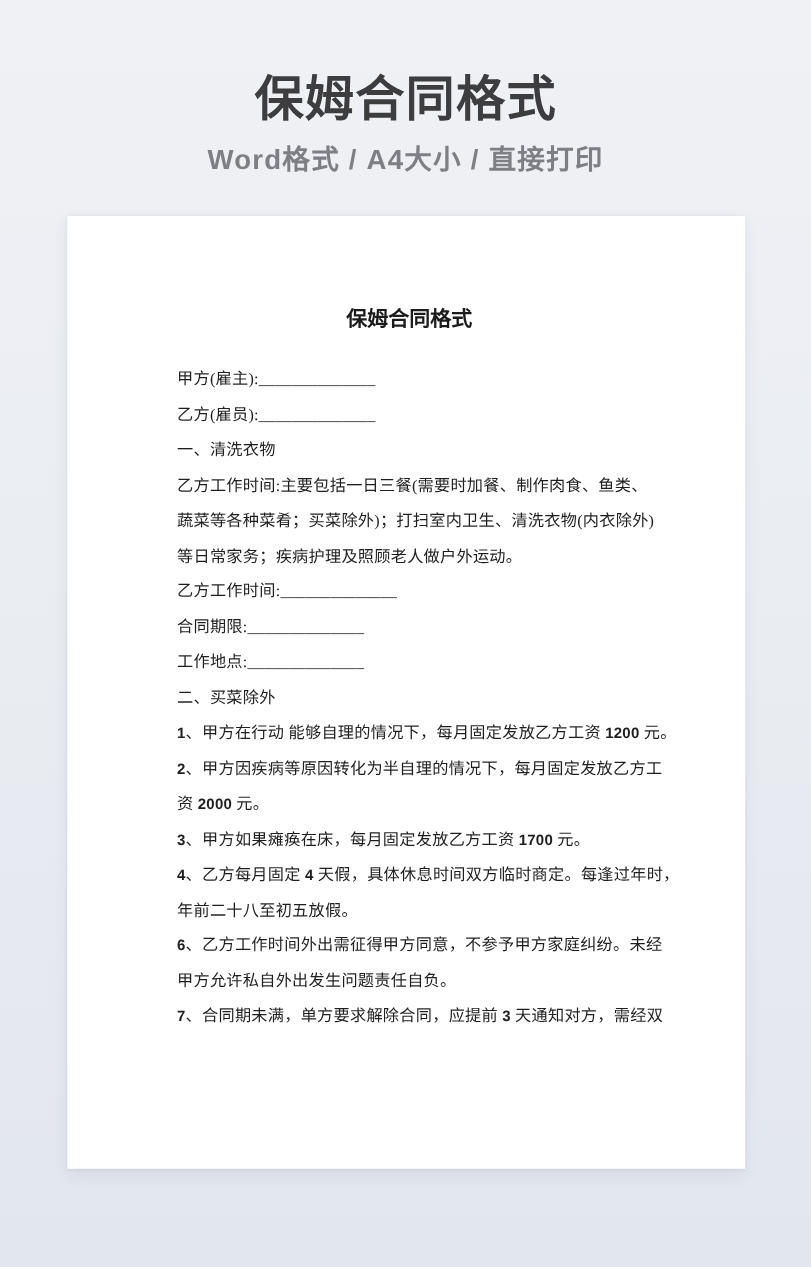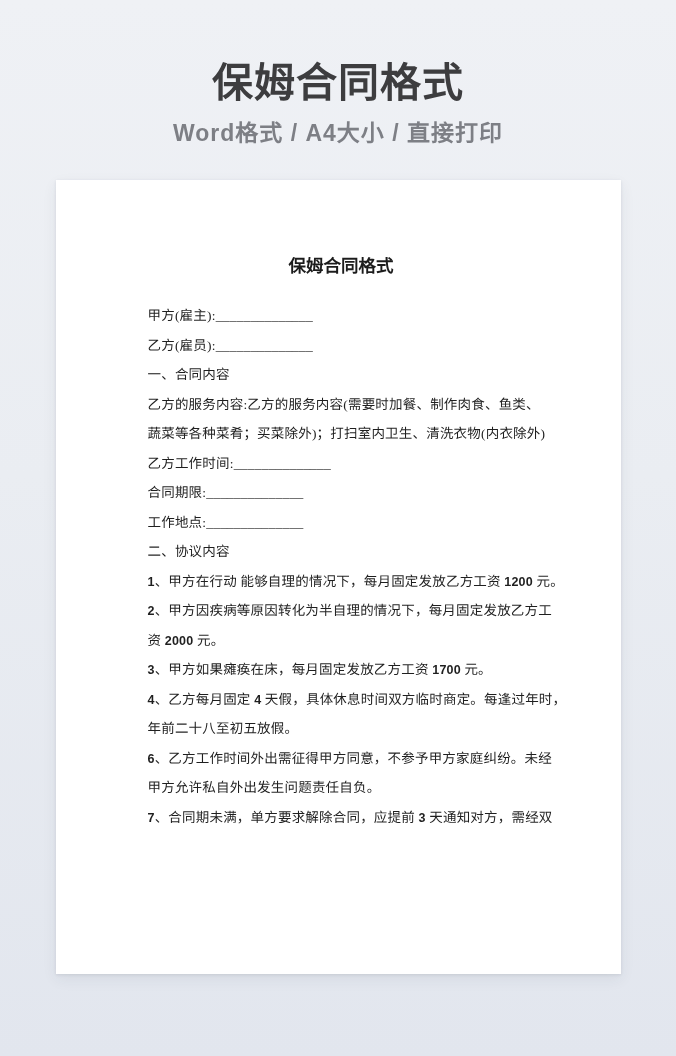--- a/index.html
+++ b/index.html
@@ -73,27 +73,28 @@
 <header class="page-header">
   <h1 class="page-title">保姆合同格式</h1>
   <p class="page-subtitle">Word格式 / A4大小 / 直接打印</p>
 </header>
 
 <div class="paper">
   <h2 class="doc-title">保姆合同格式</h2>
   <div class="doc-body" id="doc-body">
       <div class="doc-line">甲方(雇主):______________</div>
       <div class="doc-line">乙方(雇员):______________</div>
-      <div class="doc-line">一、合同内容</div>
-      <div class="doc-line">乙方的服务内容:乙方的服务内容(需要时加餐、制作肉食、鱼类、</div>
+      <div class="doc-line">一、清洗衣物</div>
+      <div class="doc-line">乙方工作时间:主要包括一日三餐(需要时加餐、制作肉食、鱼类、</div>
       <div class="doc-line">蔬菜等各种菜肴；买菜除外)；打扫室内卫生、清洗衣物(内衣除外)</div>
+      <div class="doc-line">等日常家务；疾病护理及照顾老人做户外运动。</div>
       <div class="doc-line">乙方工作时间:______________</div>
       <div class="doc-line">合同期限:______________</div>
       <div class="doc-line">工作地点:______________</div>
-      <div class="doc-line">二、协议内容</div>
+      <div class="doc-line">二、买菜除外</div>
       <div class="doc-line"><span class="num">1</span>、甲方在行动 能够自理的情况下，每月固定发放乙方工资 <span class="num">1200</span> 元。</div>
       <div class="doc-line"><span class="num">2</span>、甲方因疾病等原因转化为半自理的情况下，每月固定发放乙方工</div>
       <div class="doc-line">资 <span class="num">2000</span> 元。</div>
       <div class="doc-line"><span class="num">3</span>、甲方如果瘫痪在床，每月固定发放乙方工资 <span class="num">1700</span> 元。</div>
       <div class="doc-line"><span class="num">4</span>、乙方每月固定 <span class="num">4</span> 天假，具体休息时间双方临时商定。每逢过年时，</div>
       <div class="doc-line">年前二十八至初五放假。</div>
       <div class="doc-line"><span class="num">6</span>、乙方工作时间外出需征得甲方同意，不参予甲方家庭纠纷。未经</div>
       <div class="doc-line">甲方允许私自外出发生问题责任自负。</div>
       <div class="doc-line"><span class="num">7</span>、合同期未满，单方要求解除合同，应提前 <span class="num">3</span> 天通知对方，需经双</div>
     </div>

